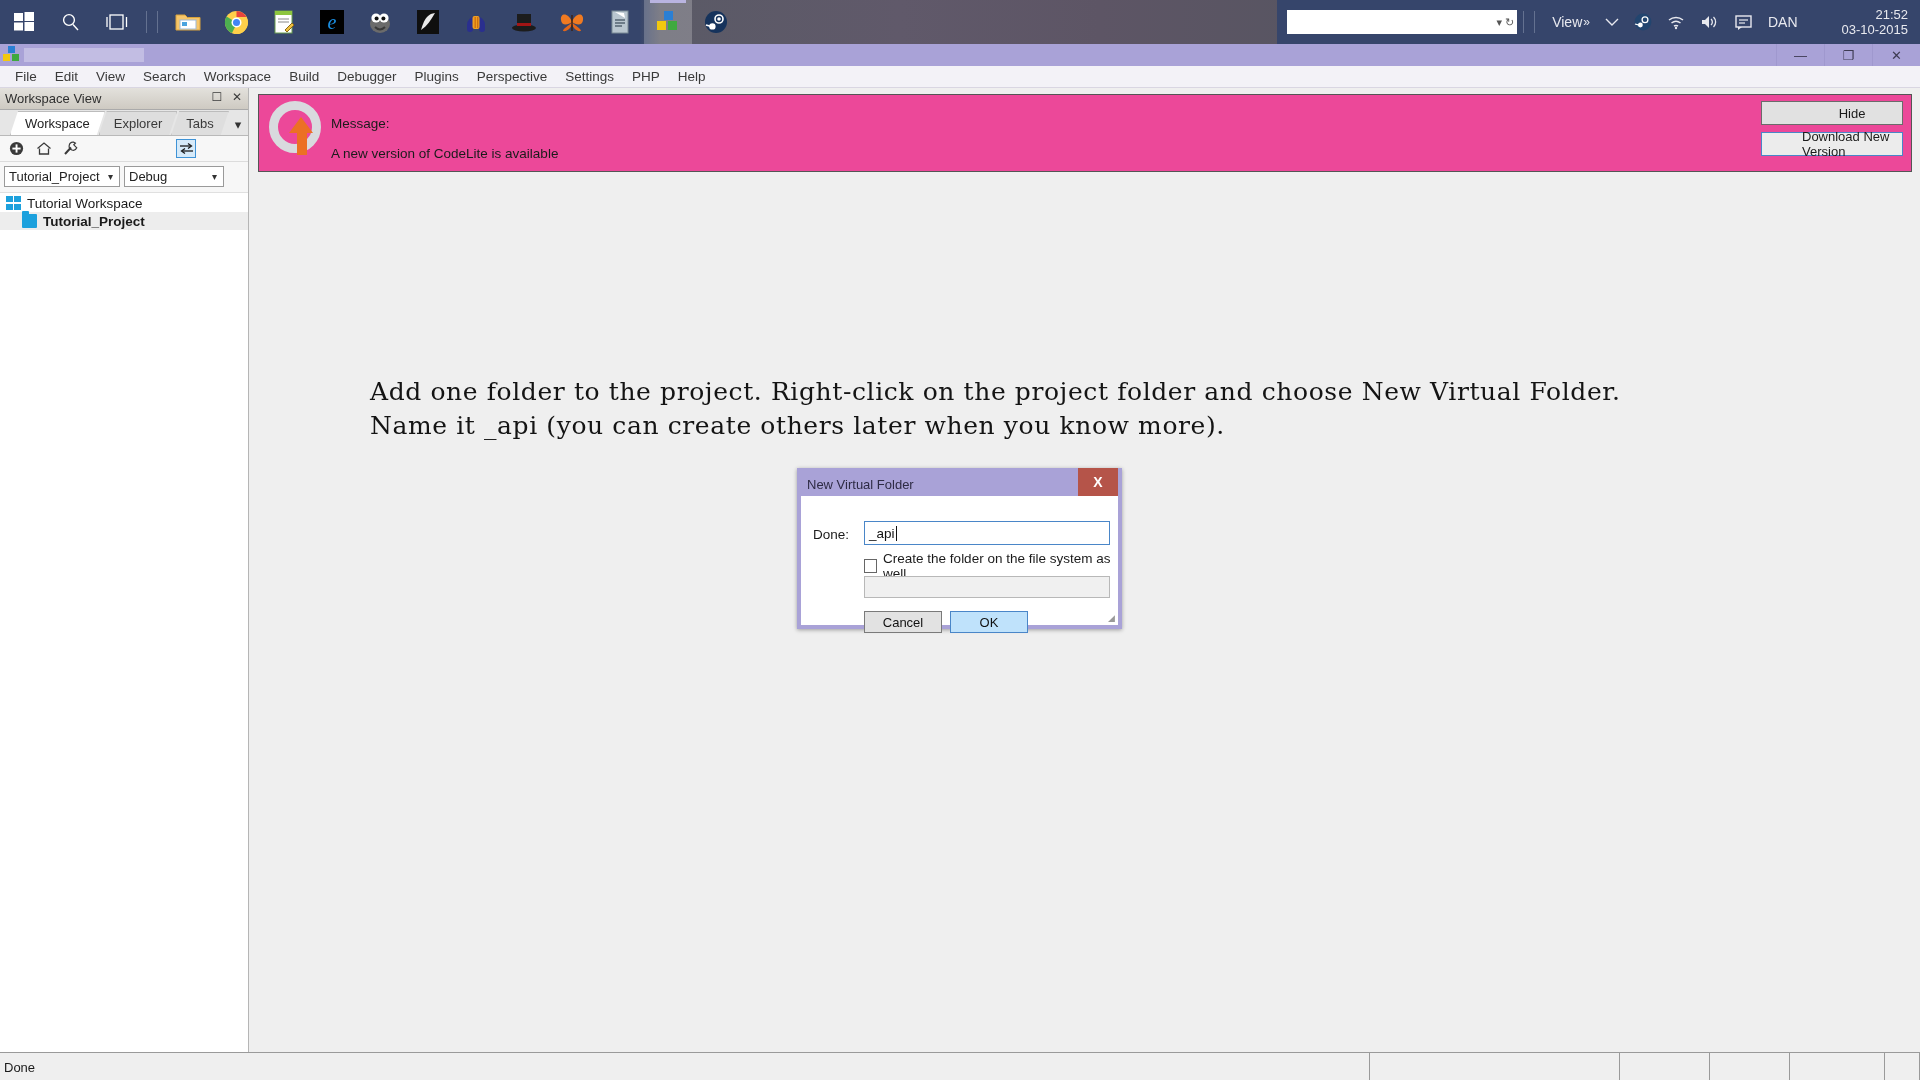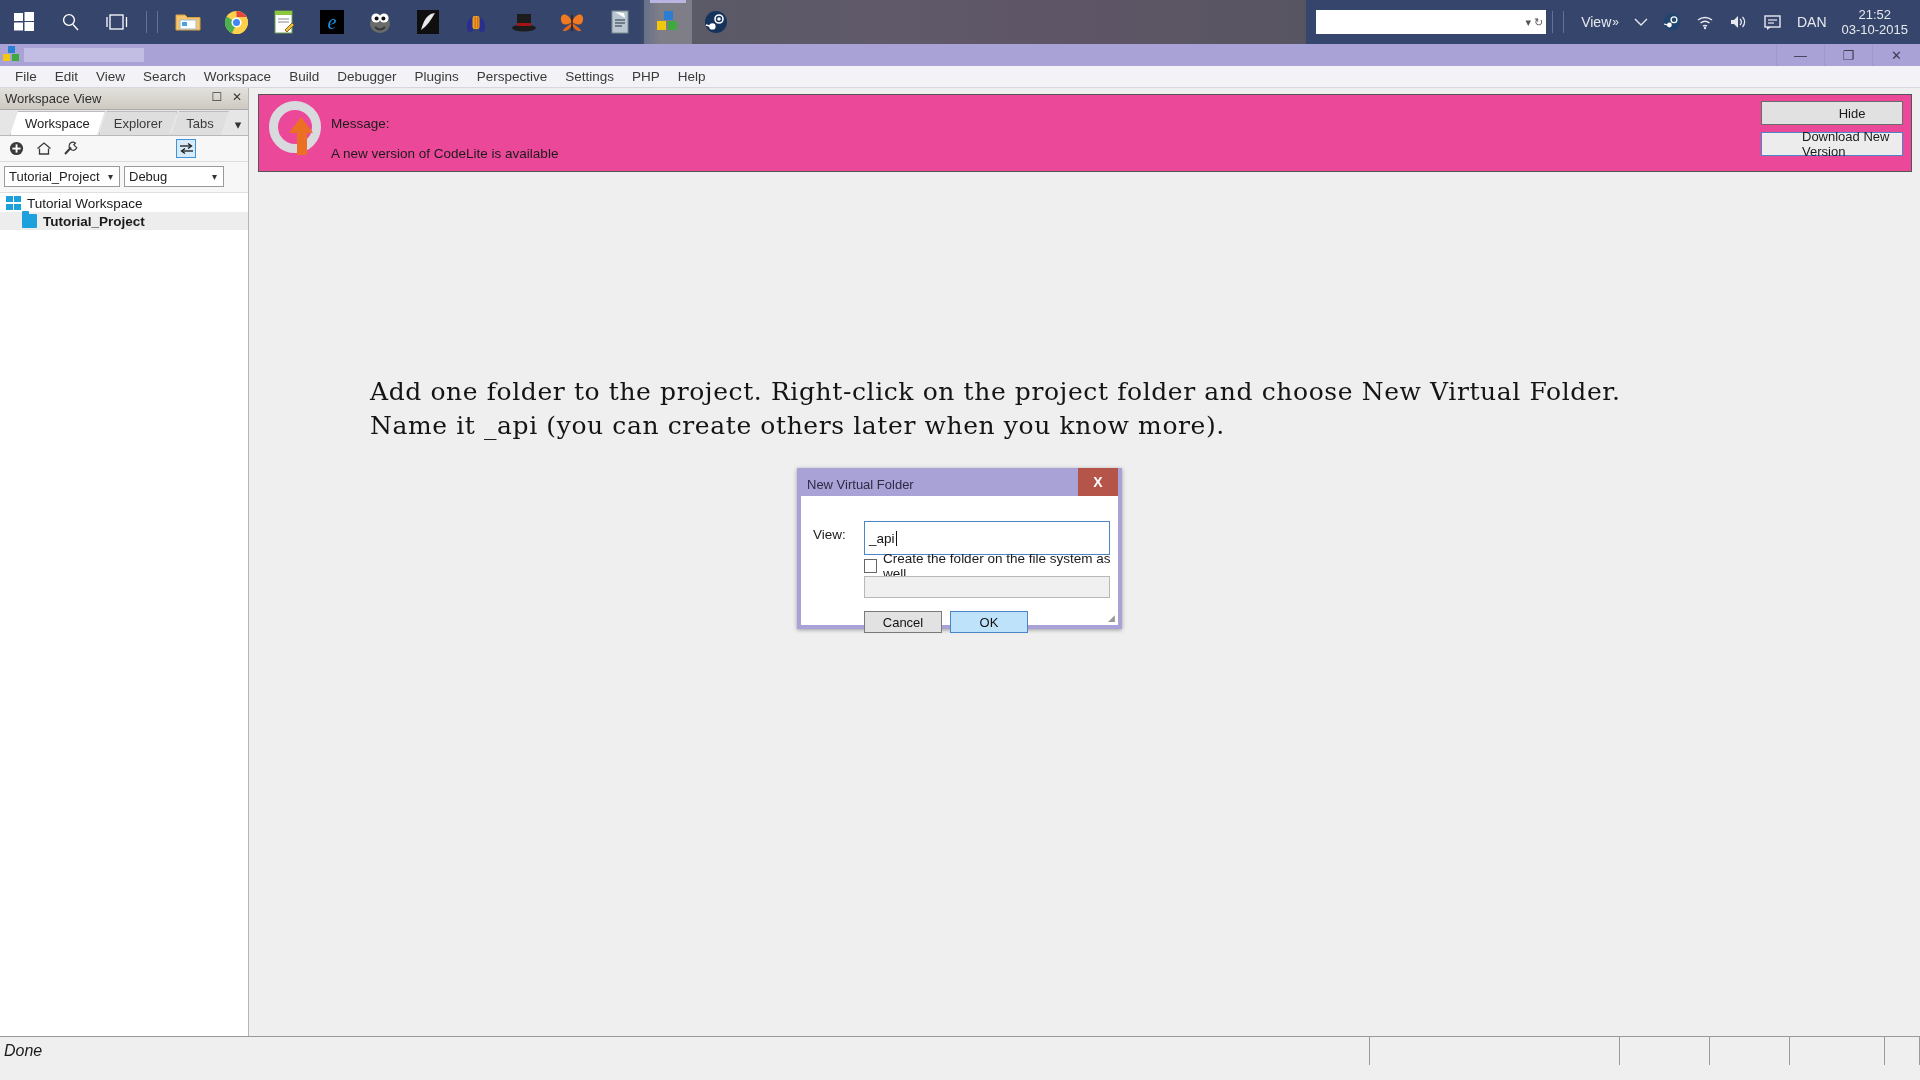--- a/index.html
+++ b/index.html
@@ -42,22 +42,22 @@
     margin-left: auto; height: 44px; display: flex; align-items: center;
     background: #36456b; padding-left: 10px;
   }
   #tb-search-box {
     width: 230px; height: 24px; background: #ffffff;
     display: flex; align-items: center; justify-content: flex-end;
     padding-right: 3px; gap: 3px;
   }
   #tb-search-box span { color:#555; font-size: 11px; }
   .tray-item { padding: 0 7px; display:flex; align-items:center; height:44px; }
-  #tray-clock { text-align: center; line-height: 15px; font-size: 13px;
-    padding: 0 12px 0 8px; }
+  #tray-clock { text-align: right; line-height: 15px; font-size: 13px;
+    padding: 0 12px 0 8px; margin-left: 29px; }
   #links-lbl { font-size: 14px; padding-left: 4px; }
   #links-chev { font-size: 12px; vertical-align: super; padding-left:1px;}
 
   
   #app-window {
     position: absolute; top: 44px; left: 0; width: 1920px; height: 1036px;
     background: #efefef;
   }
   #titlebar {
     height: 22px; background: #a9a2d7; display: flex; align-items: center;
@@ -173,23 +173,23 @@
   #instruction {
     position: absolute; top: 287px; left: 120px; width: 1560px;
     font-family: "DejaVu Serif", serif;
     font-size: 25px; line-height: 34px; color:#141414;
     letter-spacing: 0.6px;
     white-space: pre-wrap;
   }
 
   
   #statusbar {
-    position:absolute; left:0; bottom:16px; width:1920px; height:28px;
+    position:absolute; left:0; bottom:0; width:1920px; height:28px;
     background:#efefef; border-top:1px solid #9a9a9a; display:flex;
-    font-size: 16px; color:#1a1a1a;font-style:italic;
+    font-size: 13px; color:#1a1a1a;
   }
   .sb-cell { border-right: 1px solid #9a9a9a; height:28px; display:flex;
     align-items:center; padding-left: 4px; }
 
   
   #dialog {
     position:absolute; left: 797px; top: 468px; width: 325px; height: 161px;
     background: #a9a2d7; padding: 4px;
     box-shadow: 0 1px 4px rgba(0,0,0,.35);
   }
@@ -198,21 +198,21 @@
     font-size: 13px; color:#2e2b45; padding-left: 6px; position:relative;
   }
   #dlg-close {
     position:absolute; right:0; top:-4px; width: 40px; height: 28px;
     background: #b55449; color:#fff; font-weight:bold; font-size:14px;
     display:flex; align-items:center; justify-content:center;
   }
   #dlg-body { background:#fff; height: 129px; position:relative; }
   #dlg-namelabel { position:absolute; left: 12px; top: 31px; font-size:13.5px; color:#1b1b1b;}
   #dlg-nameinput {
-    position:absolute; left: 63px; top: 25px; width: 246px; height: 34px;
+    position:absolute; left: 63px; top: 25px; width: 246px; height: 24px;
     border: 1px solid #4a86c8; background:#fff; font-size:13.5px;
     display:flex; align-items:center; padding-left: 4px; color:#111;
   }
   #caret { display:inline-block; width:1px; height:15px; background:#111; margin-left:1px; }
   #dlg-check { position:absolute; left: 63px; top: 55px; display:flex; align-items:center; gap:6px;}
   #dlg-check .box { width: 14px; height: 14px; border:1px solid #666; background:#fff; }
   #dlg-check span { font-size:13.5px; color:#1b1b1b; }
   #dlg-path {
     position:absolute; left: 63px; top: 80px; width: 246px; height: 22px;
     border:1px solid #b8b8b8; background:#f0f0f0;
@@ -558,21 +558,21 @@
     <div class="sb-cell" style="flex:1"></div>
   </div>
 </div>
 
 <div id="dialog">
   <div id="dlg-title">
     <span>New Virtual Folder</span>
     <div id="dlg-close">X</div>
   </div>
   <div id="dlg-body">
-    <div id="dlg-namelabel">View:</div>
+    <div id="dlg-namelabel">Done:</div>
     <div id="dlg-nameinput">
       <span>_api</span>
         <i id="caret"></i>
     </div>
     <div id="dlg-check">
       <div class="box"></div>
       <span>Create the folder on the file system as well</span>
     </div>
     <div id="dlg-path"></div>
     <div id="dlg-buttons">

